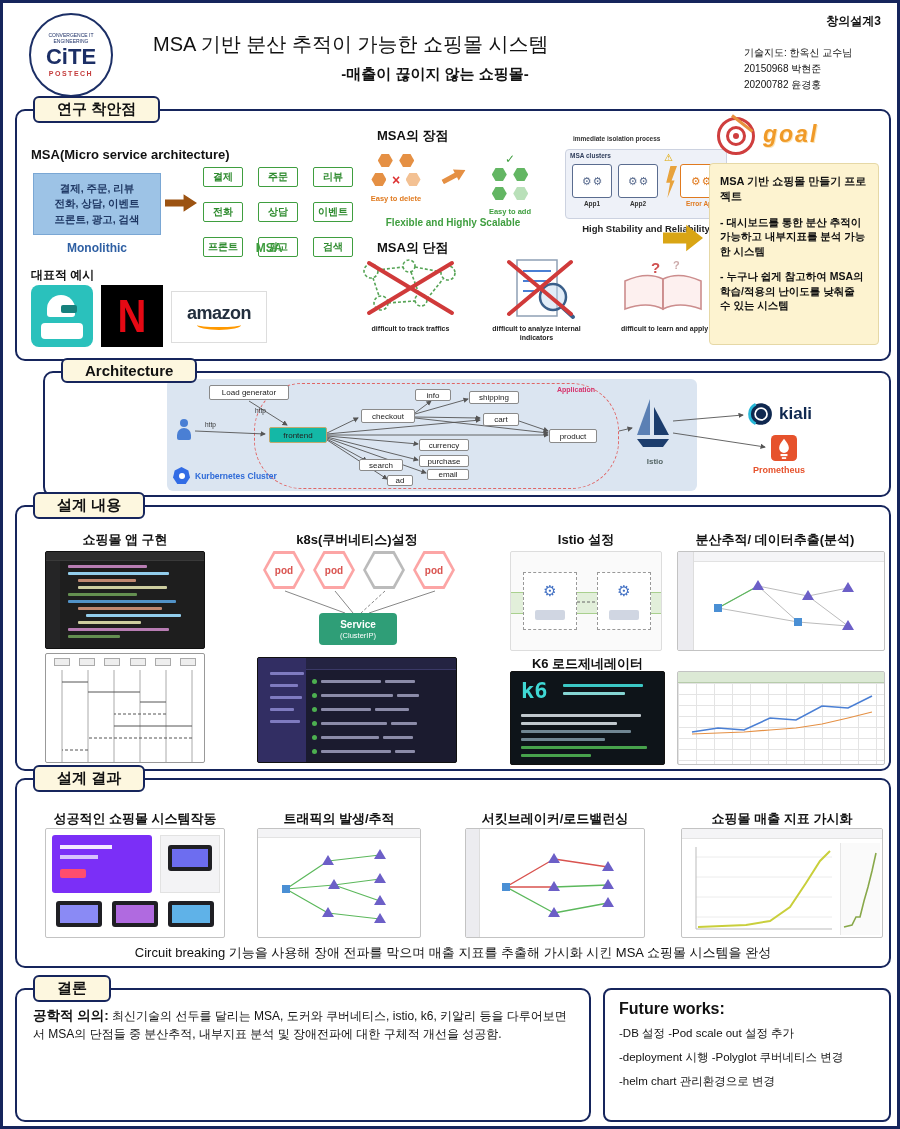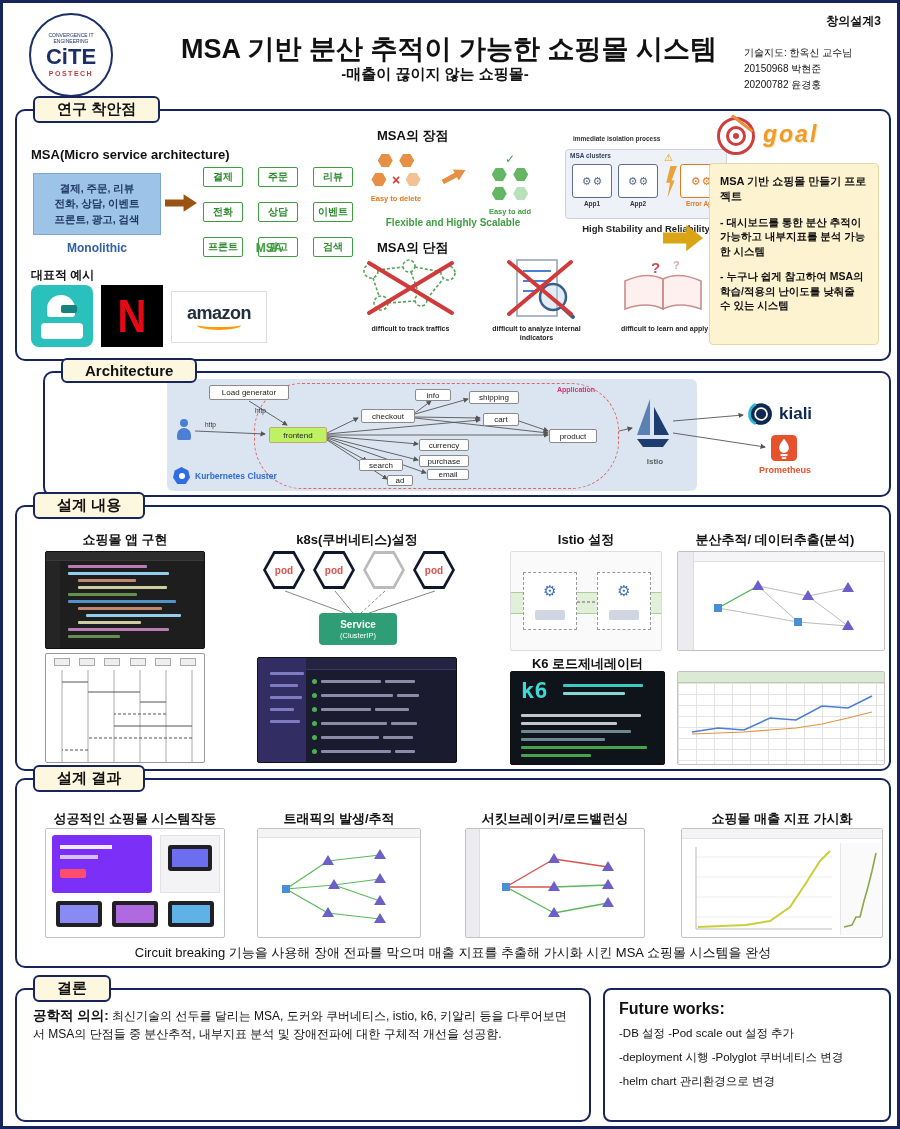--- a/index.html
+++ b/index.html
@@ -8,21 +8,21 @@
   .abs{position:absolute}
   .sec{position:absolute;border:2.5px solid #16255c;border-radius:10px;background:#fff}
   .tab{position:absolute;top:-15px;left:16px;background:#fdf7df;border:2px solid #16255c;border-radius:6px;padding:2px 22px;font-size:15px;font-weight:bold;z-index:6;white-space:nowrap}
   .h13{font-size:13px;font-weight:bold;text-align:center}
   .shot{position:absolute;border:1px solid #c3c3c3;background:#fff;overflow:hidden;border-radius:2px}
   .cl{display:block;height:3px;margin:4px 8px;border-radius:1px;opacity:.92}
   .hx{display:inline-block;width:15px;height:13px;clip-path:polygon(25% 0,75% 0,100% 50%,75% 100%,25% 100%,0 50%);margin:1px}
   .arrow{clip-path:polygon(0 32%,58% 32%,58% 6%,100% 50%,58% 94%,58% 68%,0 68%)}
   .svc{display:flex;align-items:center;justify-content:center;width:40px;height:20px;border:1.5px solid #3f9e3f;color:#2e8b2e;background:#fff;font-size:10px;font-weight:bold;border-radius:2px}
   .anode{position:absolute;display:flex;align-items:center;justify-content:center;background:#fff;border:1px solid #8a8a8a;border-radius:2px;font-size:8px;color:#222;z-index:3}
-  .hexo{position:relative;width:42px;height:38px;clip-path:polygon(25% 0,75% 0,100% 50%,75% 100%,25% 100%,0 50%);background:#0f172a}
+  .hexo{position:relative;width:42px;height:38px;clip-path:polygon(25% 0,75% 0,100% 50%,75% 100%,25% 100%,0 50%);background:#fca5a5}
   .hexo .in{position:absolute;inset:3px;clip-path:polygon(25% 0,75% 0,100% 50%,75% 100%,25% 100%,0 50%);background:#fff;display:flex;align-items:center;justify-content:center;color:#d9534f;font-size:10px;font-weight:bold}
   .appbox{position:absolute;width:40px;height:34px;border:1.5px solid #5a6c8f;border-radius:3px;background:#fff;display:flex;align-items:center;justify-content:center;gap:1px;color:#5a6c8f;font-size:11px}
   .lbl7{position:absolute;font-size:6.5px;font-weight:bold;text-align:center;color:#333}
   .cap7{position:absolute;font-size:7px;font-weight:bold;color:#222;text-align:center;line-height:1.25}
   .drow{position:absolute;left:54px;height:6px;display:flex;align-items:center;gap:4px}
   .dot{width:5px;height:5px;border-radius:50%;background:#4caf50}
   .gbar{height:3px;background:#8b8ba8;border-radius:1px}
   .sbar{display:block;height:3px;margin:6px 6px;background:#7f7bc0;border-radius:1px}
   i{font-style:normal}
 </style>
@@ -31,21 +31,21 @@
 
 <div id="poster">
 
   <div class="abs" style="left:0;top:0;width:894px;height:100px">
     <div class="abs" style="left:26px;top:10px;width:84px;height:84px;border:2.5px solid #1c2f66;border-radius:50%;display:flex;flex-direction:column;align-items:center;justify-content:center;text-align:center;background:#fff">
       <div style="font-size:5px;color:#1c2f66;width:64px;line-height:1.1;margin-bottom:2px">CONVERGENCE IT ENGINEERING</div>
       <div style="font-size:22px;font-weight:bold;color:#1c2f66;line-height:1">CiTE</div>
       <div style="font-size:7px;font-weight:bold;color:#c43b3b;letter-spacing:1.5px;margin-top:2px">POSTECH</div>
     </div>
     <div class="abs" style="right:16px;top:10px;font-size:12px;font-weight:bold">창의설계3</div>
-    <div class="abs" style="left:150px;right:180px;top:28px;text-align:right;font-size:27px;font-weight:bold">MSA 기반 분산 추적이 가능한 쇼핑몰 시스템</div>
+    <div class="abs" style="left:150px;right:180px;top:28px;text-align:left;font-size:20px;font-weight:normal">MSA 기반 분산 추적이 가능한 쇼핑몰 시스템</div>
     <div class="abs" style="left:150px;right:180px;top:62px;text-align:center;font-size:15px;font-weight:bold">-매출이 끊이지 않는 쇼핑몰-</div>
     <div class="abs" style="right:18px;top:42px;width:135px;font-size:10px;line-height:1.6">
       <div>기술지도: 한옥신 교수님</div>
       <div>20150968 박현준</div>
       <div>20200782 윤경홍</div>
     </div>
   </div>
 
   <div class="sec" style="left:12px;top:106px;width:876px;height:252px">
     <div class="tab">연구 착안점</div>
@@ -238,21 +238,21 @@
 
       <div class="anode" style="left:150px;top:12px;width:80px;height:15px">Load generator</div>
       <span class="abs" style="left:196px;top:34px;font-size:6.5px;color:#333;z-index:3">http</span>
       <span class="abs" style="left:146px;top:48px;font-size:6.5px;color:#333;z-index:3">http</span>
 
       <div class="abs" style="left:116px;top:46px;width:18px;height:24px;z-index:3">
         <i class="abs" style="left:5px;top:0;width:8px;height:8px;background:#4a7fd4;border-radius:50%"></i>
         <i class="abs" style="left:2px;top:9px;width:14px;height:12px;background:#4a7fd4;border-radius:7px 7px 2px 2px"></i>
       </div>
 
-      <div class="anode" style="left:210px;top:54px;width:58px;height:16px;background:#bef264;border-color:#c2a96e">frontend</div>
+      <div class="anode" style="left:210px;top:54px;width:58px;height:16px;background:#14b8a6;border-color:#c2a96e">frontend</div>
       <div class="anode" style="left:302px;top:36px;width:54px;height:14px">checkout</div>
       <div class="anode" style="left:356px;top:16px;width:36px;height:12px">info</div>
       <div class="anode" style="left:410px;top:18px;width:50px;height:13px">shipping</div>
       <div class="anode" style="left:424px;top:40px;width:36px;height:13px">cart</div>
       <div class="anode" style="left:490px;top:56px;width:48px;height:14px">product</div>
       <div class="anode" style="left:360px;top:66px;width:50px;height:12px">currency</div>
       <div class="anode" style="left:360px;top:82px;width:50px;height:12px">purchase</div>
       <div class="anode" style="left:368px;top:96px;width:42px;height:11px">email</div>
       <div class="anode" style="left:300px;top:86px;width:44px;height:12px">search</div>
       <div class="anode" style="left:328px;top:102px;width:26px;height:11px">ad</div>
@@ -275,21 +275,21 @@
         <path d="M8 3 a10 10 0 0 0 0 18" fill="none" stroke="#28b8d8" stroke-width="2.6"></path>
       </svg>
       <div class="abs" style="left:720px;top:31px;font-size:17px;font-weight:bold;color:#0f2850">kiali</div>
 
       <svg class="abs" style="left:712px;top:62px;width:26px;height:26px" viewBox="0 0 24 24">
         <rect width="24" height="24" rx="4" fill="#e6522c"></rect>
         <path d="M12 3.5 C14.5 7 16.5 9 16.5 12 a4.5 4.5 0 0 1 -9 0 C7.5 9 9.5 7 12 3.5 z" fill="#fff"></path>
         <rect x="8.8" y="17.5" width="6.4" height="2" fill="#fff"></rect>
         <rect x="10" y="20.5" width="4" height="1.6" fill="#fff"></rect>
       </svg>
-      <div class="abs" style="left:694px;top:92px;width:64px;text-align:center;font-size:9px;font-weight:bold;color:#e6522c">Prometheus</div>
+      <div class="abs" style="left:694px;top:92px;width:64px;text-align:left;font-size:9px;font-weight:bold;color:#e6522c">Prometheus</div>
     </div>
   </div>
 
   <div class="sec" style="left:12px;top:502px;width:876px;height:266px">
     <div class="tab">설계 내용</div>
 
     <div class="abs h13" style="left:28px;top:24px;width:160px">쇼핑몰 앱 구현</div>
     <div class="abs h13" style="left:240px;top:24px;width:200px">k8s(쿠버네티스)설정</div>
     <div class="abs h13" style="left:493px;top:24px;width:152px">Istio 설정</div>
     <div class="abs h13" style="left:648px;top:24px;width:220px">분산추적/ 데이터추출(분석)</div>

